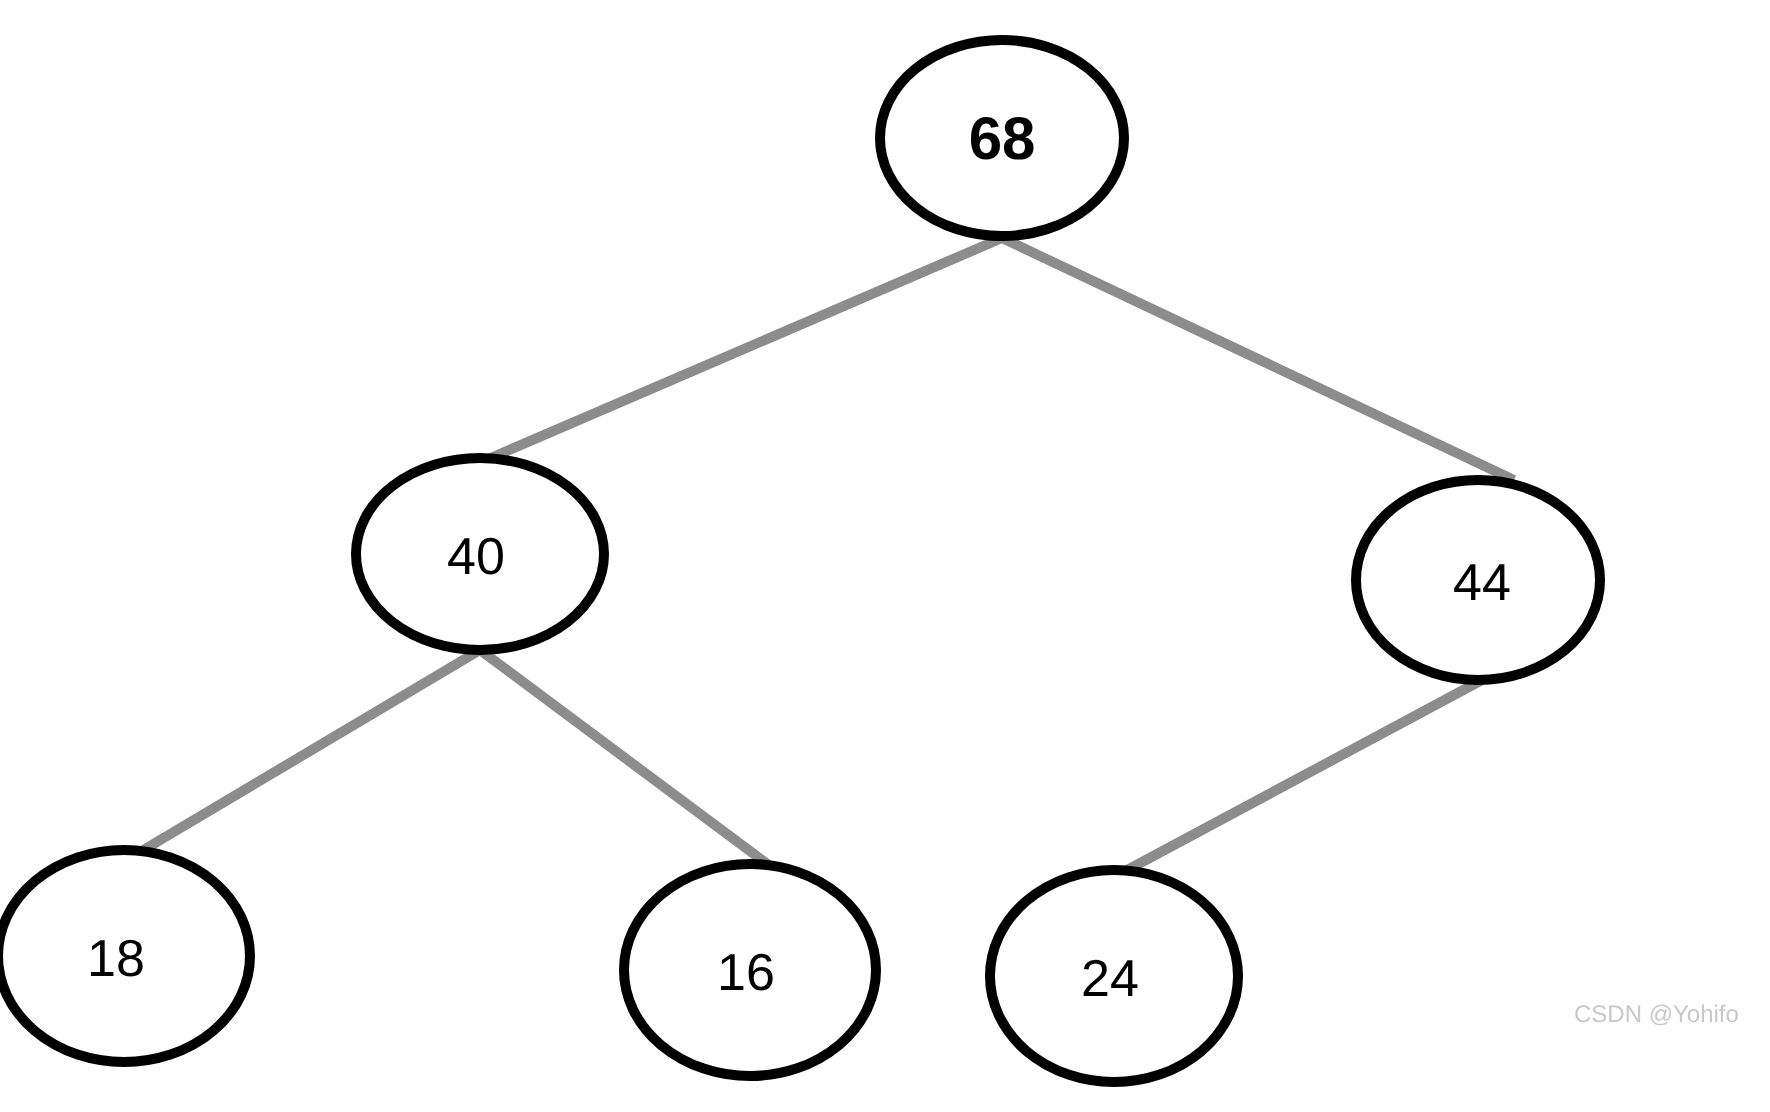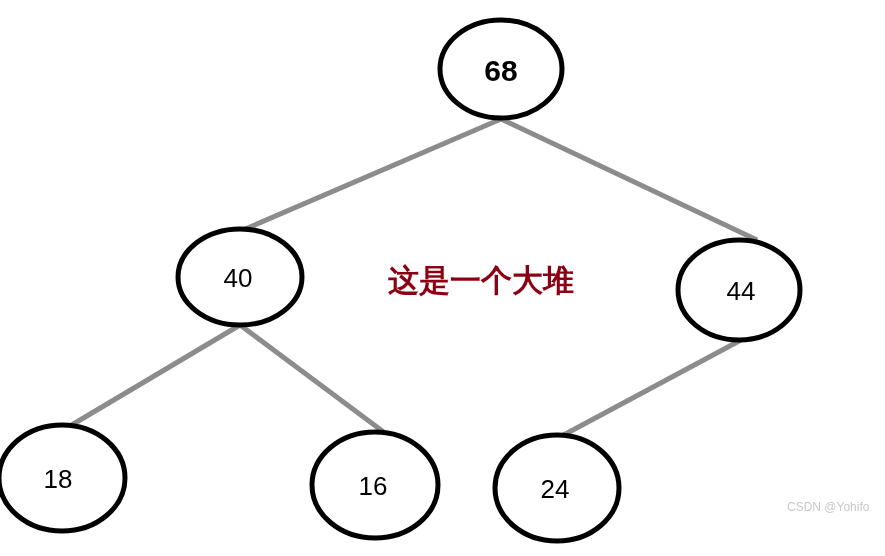--- a/index.html
+++ b/index.html
@@ -93,17 +93,16 @@
       </g>
 
       <g>
         <ellipse class="node-ellipse" cx="557" cy="488" rx="62" ry="53" stroke="#000000" stroke-width="5" fill="#ffffff"></ellipse>
         <text class="node-label" x="555" y="489" font-size="26" font-weight="normal" fill="#000000">24</text>
       </g>
 
     </g>
   </svg>
 
-  <div class="annotation-text" id="annotation" style="left: 388px; top: 260px; color: rgb(139, 0, 18); font-size: 31px; font-weight: bold;">这是一个大堆</div>
 
   <div class="watermark-text" id="watermark" style="left: 787px; top: 500px; color: rgb(200, 200, 200); font-size: 12px;">CSDN @Yohifo</div>
 
 </div>
 
 </body></html>

